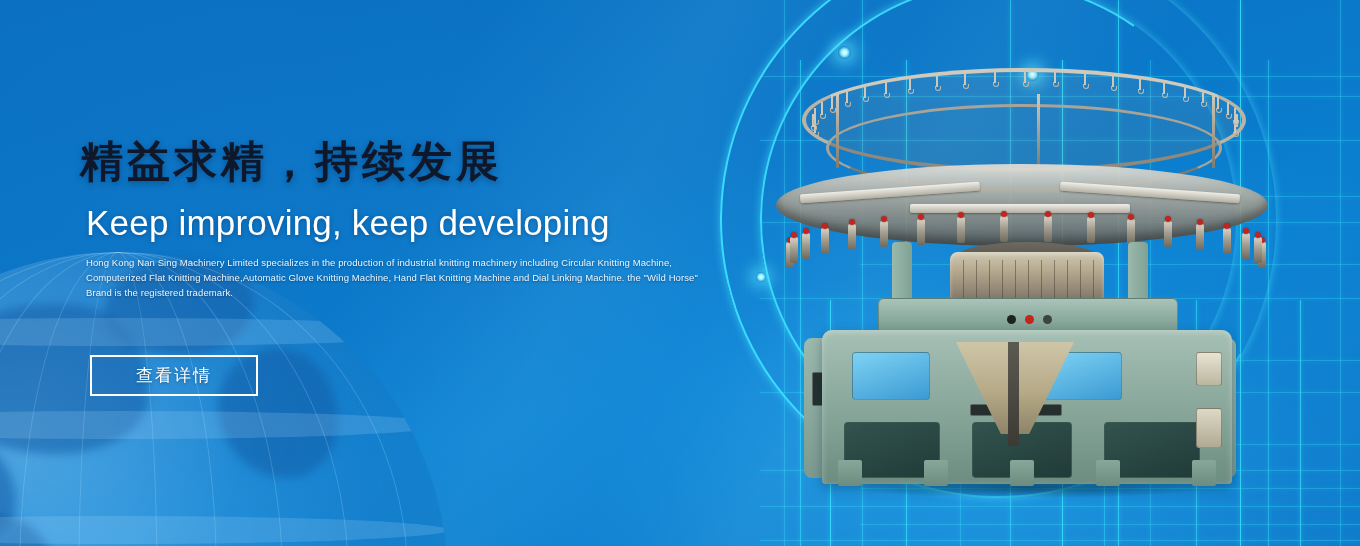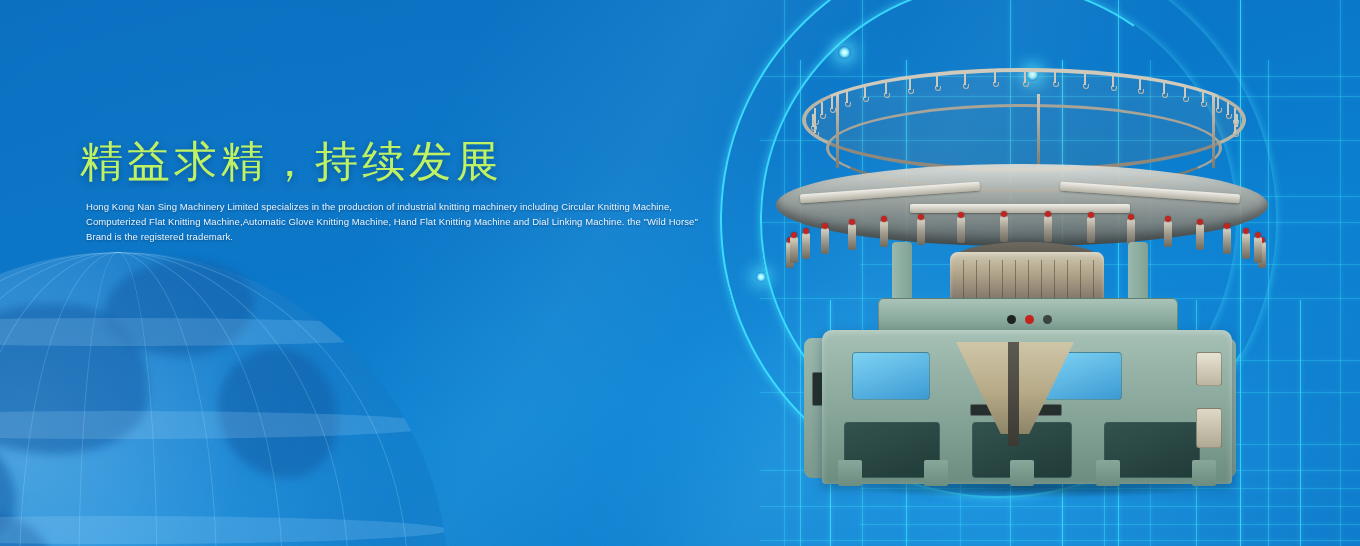--- a/index.html
+++ b/index.html
@@ -160,21 +160,21 @@
   .legs i{position:absolute;top:0;width:24px;height:26px;
     background:linear-gradient(180deg,#88a79b,#6d8c80);border-radius:2px;}
   .shadow{
     position:absolute;left:96px;top:432px;width:350px;height:20px;border-radius:50%;
     background:radial-gradient(ellipse,rgba(4,36,62,.5) 0%,rgba(4,36,62,0) 72%);
   }
 
   
   .copy{position:absolute;left:80px;top:136px;width:650px;}
   .headline{
-    font-size:43px;font-weight:normal;color:#bef264;letter-spacing:4px;line-height:1.18;
+    font-size:43px;font-weight:bold;color:#0f172a;letter-spacing:4px;line-height:1.18;
     text-shadow:0 2px 6px rgba(0,40,80,.45);margin:0;
   }
   .subhead{
     font-size:35px;color:#ffffff;font-weight:400;letter-spacing:.2px;margin:16px 0 0 6px;
     text-shadow:0 1px 4px rgba(0,40,80,.4);
   }
   .desc{
     margin:12px 0 0 6px;width:622px;font-size:9.5px;line-height:1.62;color:#eaf6ff;
     letter-spacing:.1px;text-shadow:0 1px 2px rgba(0,40,80,.5);
   }
@@ -374,18 +374,20 @@
         <i style="left: 0px;"></i>
         <i style="left: 86px;"></i>
         <i style="left: 172px;"></i>
         <i style="left: 258px;"></i>
         <i style="left: 354px;"></i>
       </div>
   </div>
 
   <div class="copy">
     <h1 class="headline">精益求精，持续发展</h1>
+    <div class="subhead">Keep improving, keep developing</div>
     <p class="desc">Hong Kong Nan Sing Machinery Limited specializes in the production of industrial knitting machinery including Circular Knitting Machine, Computerized Flat Knitting Machine,Automatic Glove Knitting Machine, Hand Flat Knitting Machine and Dial Linking Machine. the "Wild Horse" Brand is the registered trademark.</p>
   </div>
 
+  <button class="cta">查看详情</button>
 
 
 </div>
 
 </body></html>

